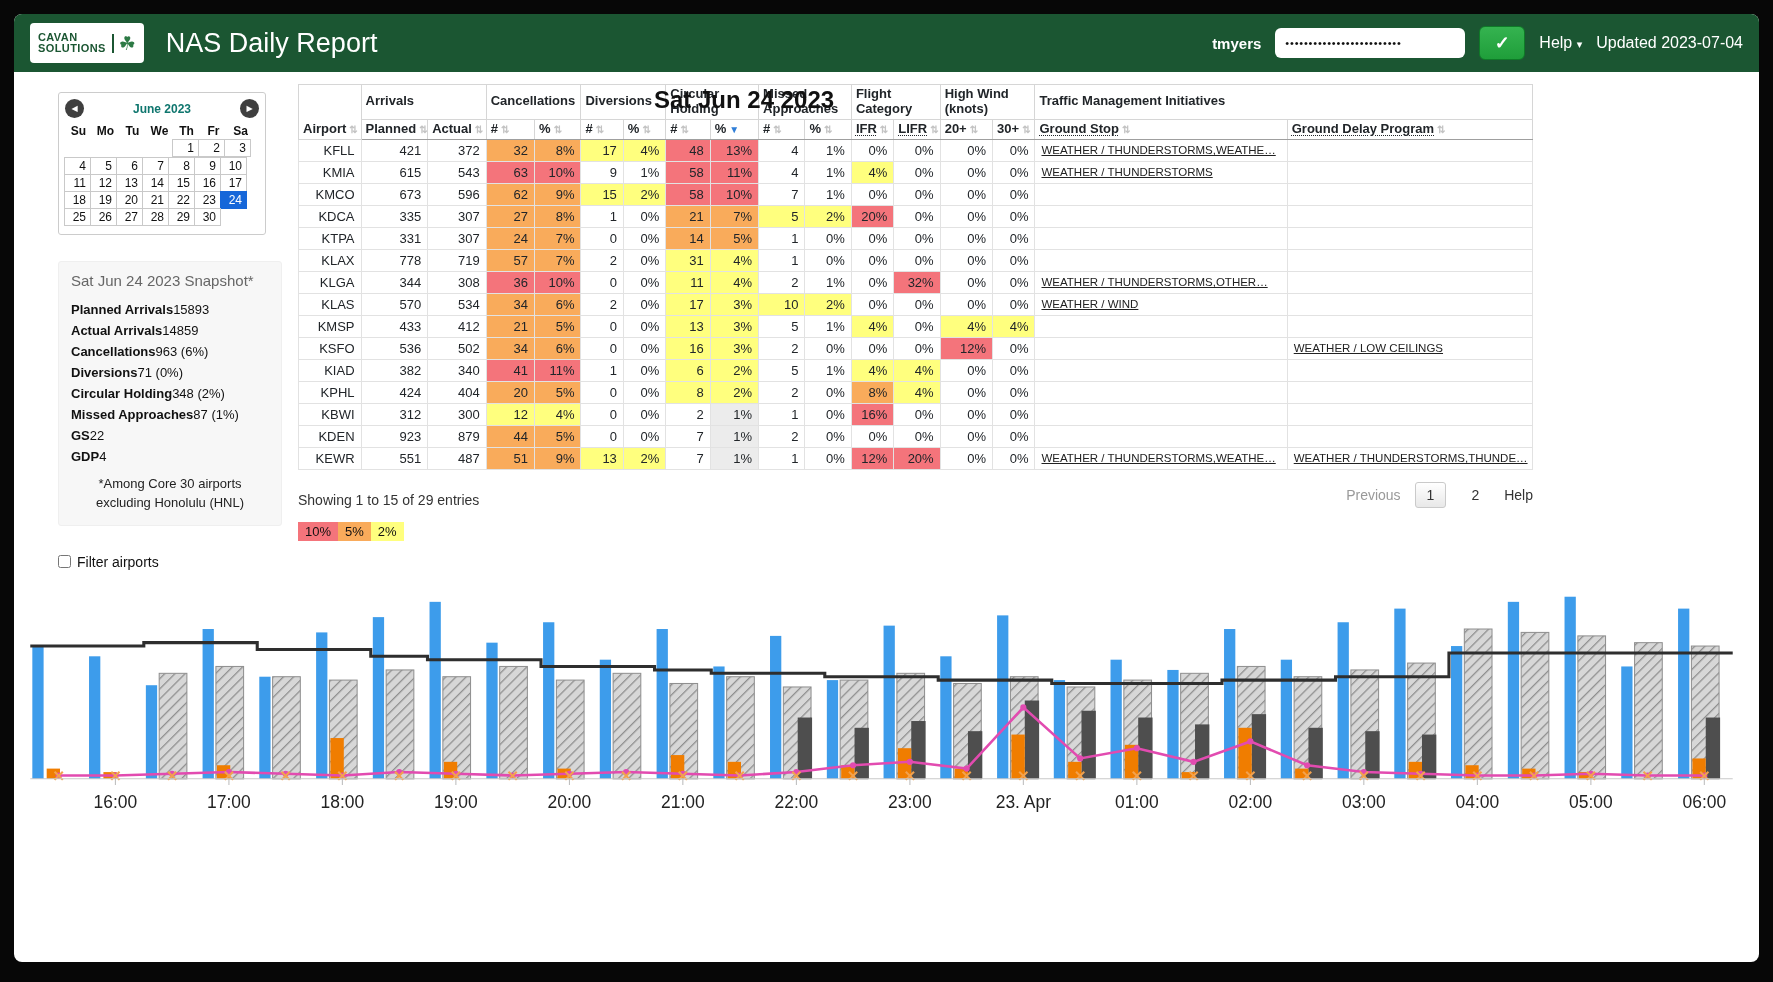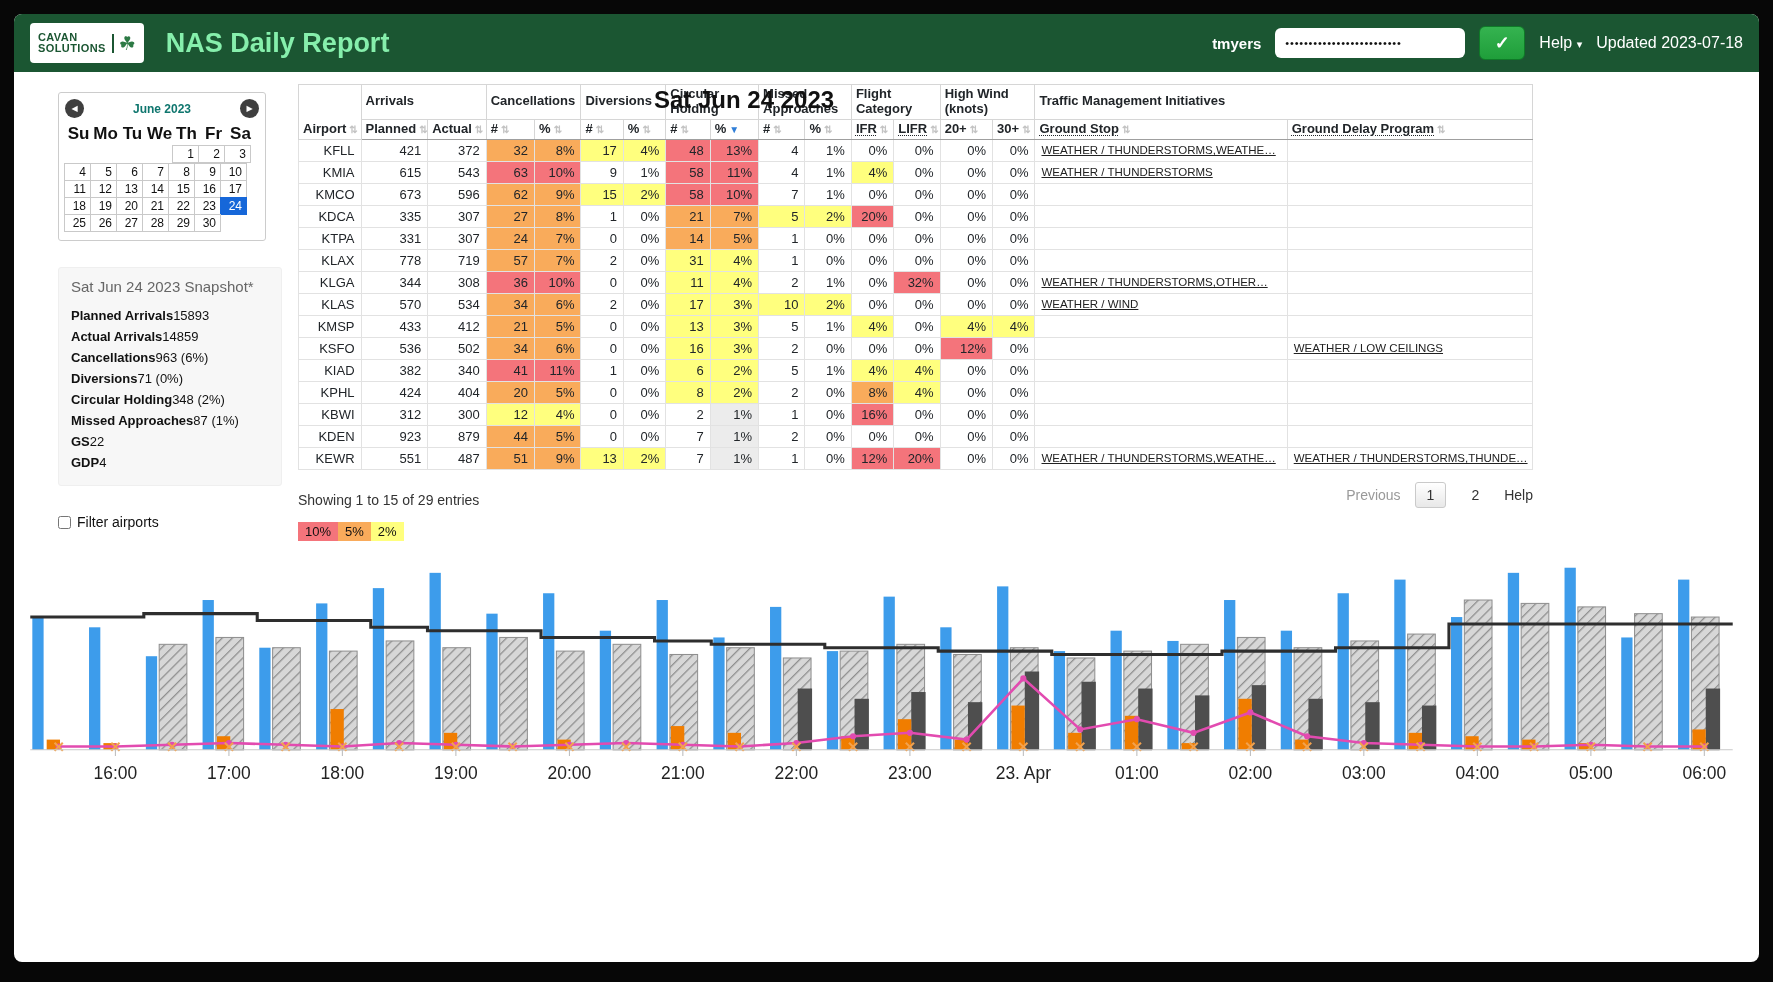--- a/index.html
+++ b/index.html
@@ -4,21 +4,21 @@
 <style>
   * { box-sizing: border-box; margin: 0; padding: 0; }
   body { width: 1773px; height: 982px; background: #070707; font-family: "Liberation Sans", sans-serif; position: relative; }
   .app { position: absolute; left: 14px; top: 14px; right: 14px; bottom: 20px; background: #fff; border-radius: 8px; overflow: hidden; display: flex; flex-direction: column; }
 
   
   .topbar { height: 58px; background: #1b5632; display: flex; align-items: center; padding: 0 16px; gap: 14px; flex: 0 0 auto; }
   .logo { background: #fff; border-radius: 4px; padding: 3px 8px; display: flex; align-items: center; gap: 6px; height: 40px; }
   .logo-lines { display: flex; flex-direction: column; justify-content: center; font-weight: 700; color: #1b5632; font-size: 11px; line-height: 11px; letter-spacing: .4px; }
   .logo-clover { color: #2d7a45; font-size: 19px; line-height: 19px; border-left: 2px solid #1b5632; padding-left: 5px; }
-  .app-title { color: #86efac; font-size: 27px; font-weight: 700; margin-left: 8px; }
+  .app-title { color: #ffffff; font-size: 27px; font-weight: 400; margin-left: 8px; }
   .tb-spacer { flex: 1; }
   .tb-user { color: #fff; font-weight: 700; font-size: 15px; }
   .tb-pwd { width: 190px; height: 30px; border: none; border-radius: 6px; padding: 0 10px; font-size: 11px; letter-spacing: .8px; color: #111; }
   .tb-check { width: 46px; height: 34px; background: linear-gradient(#35b350, #1f9e3a); border: 1px solid #0f7a28; border-radius: 6px; color: #fff; font-size: 18px; font-weight: 700; display: flex; align-items: center; justify-content: center; cursor: pointer; }
   .tb-help, .tb-updated { color: #fff; font-size: 16px; white-space: nowrap; }
   .tb-help .dn { font-size: 11px; }
 
   
   .content { flex: 1; position: relative; padding: 6px 30px 0 30px; overflow: hidden; }
   .page-title { position: absolute; top: 14px; left: 640px; font-size: 24px; font-weight: 700; color: #111; }
@@ -30,21 +30,21 @@
 
   .main-flex { display: flex; margin-top: 6px; align-items: flex-start; }
   .sidebar { width: 232px; flex: 0 0 auto; padding-left: 14px; padding-top: 8px; }
 
   
   .calendar { border: 1px solid #ccc; border-radius: 3px; padding: 6px 6px 7px 6px; width: 208px; }
   .cal-head { display: flex; align-items: center; justify-content: space-between; margin-bottom: 4px; }
   .cal-nav { width: 19px; height: 19px; border-radius: 50%; background: #3f3f3f; color: #fff; font-size: 8px; display: flex; align-items: center; justify-content: center; cursor: pointer; }
   .cal-month { font-weight: 700; font-size: 12px; color: #0f766e; }
   .cal-weekdays, .cal-row { display: flex; }
-  .cal-weekdays span { width: 27px; text-align: center; font-weight: 700; font-size: 17px; padding: 2px 0; color: #111; }
+  .cal-weekdays span { width: 27px; text-align: center; font-weight: 700; font-size: 12px; padding: 2px 0; color: #111; }
   .cal-cell { width: 27px; height: 18px; font-size: 12px; text-align: right; padding: 1px 4px 0 0; color: #111; }
   .cal-cell.day { border: 1px solid #c9c9c9; cursor: pointer; }
   .cal-row + .cal-row .cal-cell.day, .cal-cell.day { margin-top: -1px; margin-left: -1px; }
   .cal-cell.sel { background: #1667d9; border-color: #1667d9; color: #fff; }
 
   
   .snapshot { margin-top: 26px; background: #f7f7f7; border: 1px solid #efefef; border-radius: 3px; padding: 10px 12px 12px 12px; width: 224px; }
   .snap-title { font-size: 15px; color: #666; margin-bottom: 10px; }
   .snap-row { display: flex; font-size: 13px; padding: 3px 0; color: #111; }
   .snap-row .lab { font-weight: 700; }
@@ -99,21 +99,21 @@
       <span class="logo-clover">☘</span>
     </div>
     <span class="app-title">NAS Daily Report</span>
     <span class="tb-spacer"></span>
     <span class="tb-user">tmyers</span>
     <input class="tb-pwd" type="text" value="•••••••••••••••••••••••••" style="">
     <div class="tb-check">
         <span>✓</span>
       </div>
     <span class="tb-help"><span>Help</span> <span class="dn">▾</span></span>
-    <span class="tb-updated">Updated 2023-07-18</span>
+    <span class="tb-updated">Updated 2023-07-04</span>
   </div>
 
   <div class="content">
     <div class="page-title">Sat Jun 24 2023</div>
 
 
     <div class="main-flex">
 
       <div class="sidebar">
         <div class="calendar">
@@ -209,20 +209,21 @@
               </div>
               <div class="snap-row">
                 <span class="lab">GS</span>
                 <span>22</span>
               </div>
               <div class="snap-row">
                 <span class="lab">GDP</span>
                 <span>4</span>
               </div>
             </div>
+          <div class="snap-note">*Among Core 30 airports excluding Honolulu (HNL)</div>
         </div>
 
         <div class="filter-row">
           <input type="checkbox" style="">
           <span>Filter airports</span>
         </div>
       </div>
 
       <div class="table-col">
         <table class="dt">

